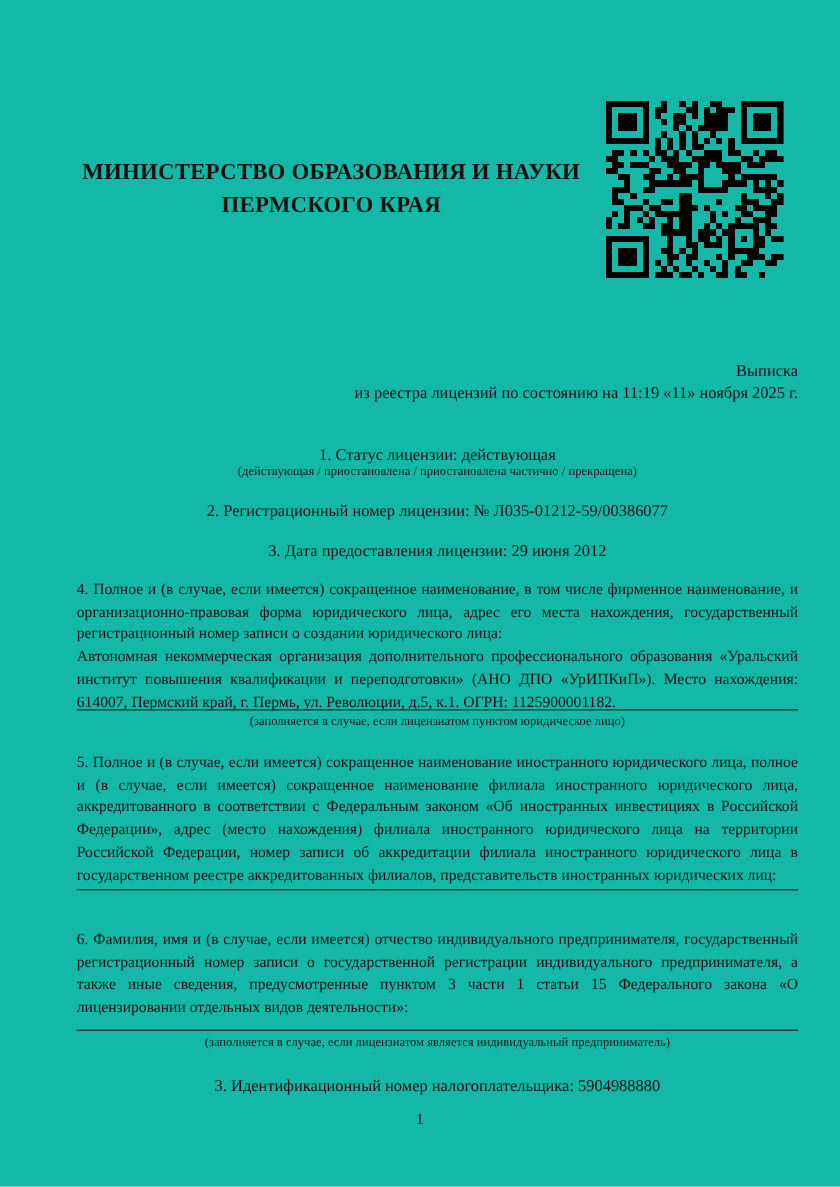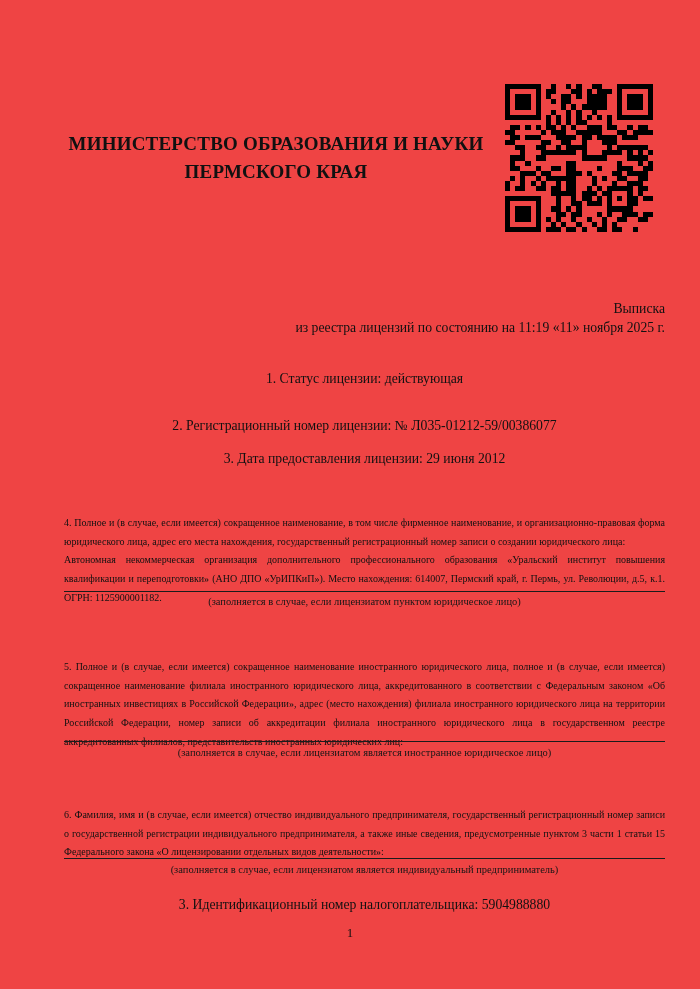--- a/index.html
+++ b/index.html
@@ -1,19 +1,19 @@
 <!DOCTYPE html>
 <html><head>
 <meta charset="utf-8">
 <style>
   html,body{margin:0;padding:0;background:#ffffff;}
   .page{
     position:relative;
     width:700px;height:989px;
-    background:#ef4444;
+    background:#14b8a6;
     font-family:"Liberation Serif","DejaVu Serif",serif;
     color:#111111;
     overflow:hidden;
   }
   .abs{position:absolute;}
   .issuer-block{
     left:64px;top:130px;width:424px;
     text-align:center;
   }
   .issuer-title{
@@ -30,22 +30,22 @@
   .doc-title{
     left:64px;top:299px;width:601px;
     text-align:right;font-size:13.7px;line-height:19px;
   }
   .body-line{
     left:64px;width:601px;
     font-size:13.7px;line-height:19px;text-align:center;
   }
   .para{
     left:64px;width:601px;
-    font-size:10px;line-height:18.7px;
-    text-align:justify;text-justify:inter-word;margin-top:32px;
+    font-size:13px;line-height:18.7px;
+    text-align:justify;text-justify:inter-word;
   }
   .caption{
     left:64px;width:601px;
     font-size:10.5px;line-height:14px;text-align:center;color:#161616;
   }
   .rule{
     left:64px;width:601px;height:0;
     border-top:1.6px solid #1b1b1b;
   }
   .page-number{
@@ -485,35 +485,35 @@
         <rect x="25" y="28" width="1" height="1"></rect>
       </svg>
     </div>
 
   <div class="abs doc-title">
     <div>Выписка</div>
     <div>из реестра лицензий по состоянию на 11:19 «11» ноября 2025 г.</div>
   </div>
 
   <div class="abs body-line" style="top:369px">1. Статус лицензии: действующая</div>
+  <div class="abs caption" style="top:387px">(действующая / приостановлена / приостановлена частично / прекращена)</div>
 
   <div class="abs body-line" style="top:416px">2. Регистрационный номер лицензии: № Л035-01212-59/00386077</div>
 
   <div class="abs body-line" style="top:449px">3. Дата предоставления лицензии: 29 июня 2012</div>
 
   <div class="abs para" style="top:482px">
     <div>4. Полное и (в случае, если имеется) сокращенное наименование, в том числе фирменное наименование, и организационно-правовая форма юридического лица, адрес его места нахождения, государственный регистрационный номер записи о создании юридического лица:</div>
     <div>Автономная некоммерческая организация дополнительного профессионального образования «Уральский институт повышения квалификации и переподготовки» (АНО ДПО «УрИПКиП»). Место нахождения: 614007, Пермский край, г. Пермь, ул. Революции, д.5, к.1. ОГРН: 1125900001182.</div>
   </div>
   <div class="abs rule" style="top:591px"></div>
   <div class="abs caption" style="top:595px">(заполняется в случае, если лицензиатом пунктом юридическое лицо)</div>
 
   <div class="abs para" style="top:626px">5. Полное и (в случае, если имеется) сокращенное наименование иностранного юридического лица, полное и (в случае, если имеется) сокращенное наименование филиала иностранного юридического лица, аккредитованного в соответствии с Федеральным законом «Об иностранных инвестициях в Российской Федерации», адрес (место нахождения) филиала иностранного юридического лица на территории Российской Федерации, номер записи об аккредитации филиала иностранного юридического лица в государственном реестре аккредитованных филиалов, представительств иностранных юридических лиц:</div>
   <div class="abs rule" style="top:741px"></div>
-  <div class="abs caption" style="top:746px">(заполняется в случае, если лицензиатом является иностранное юридическое лицо)</div>
 
   <div class="abs para" style="top:774px">6. Фамилия, имя и (в случае, если имеется) отчество индивидуального предпринимателя, государственный регистрационный номер записи о государственной регистрации индивидуального предпринимателя, а также иные сведения, предусмотренные пунктом 3 части 1 статьи 15 Федерального закона «О лицензировании отдельных видов деятельности»:</div>
   <div class="abs rule" style="top:858px"></div>
   <div class="abs caption" style="top:863px">(заполняется в случае, если лицензиатом является индивидуальный предприниматель)</div>
 
   <div class="abs body-line" style="top:895px">3. Идентификационный номер налогоплательщика: 5904988880</div>
 
   <div class="abs page-number">1</div>
 
 </div>

